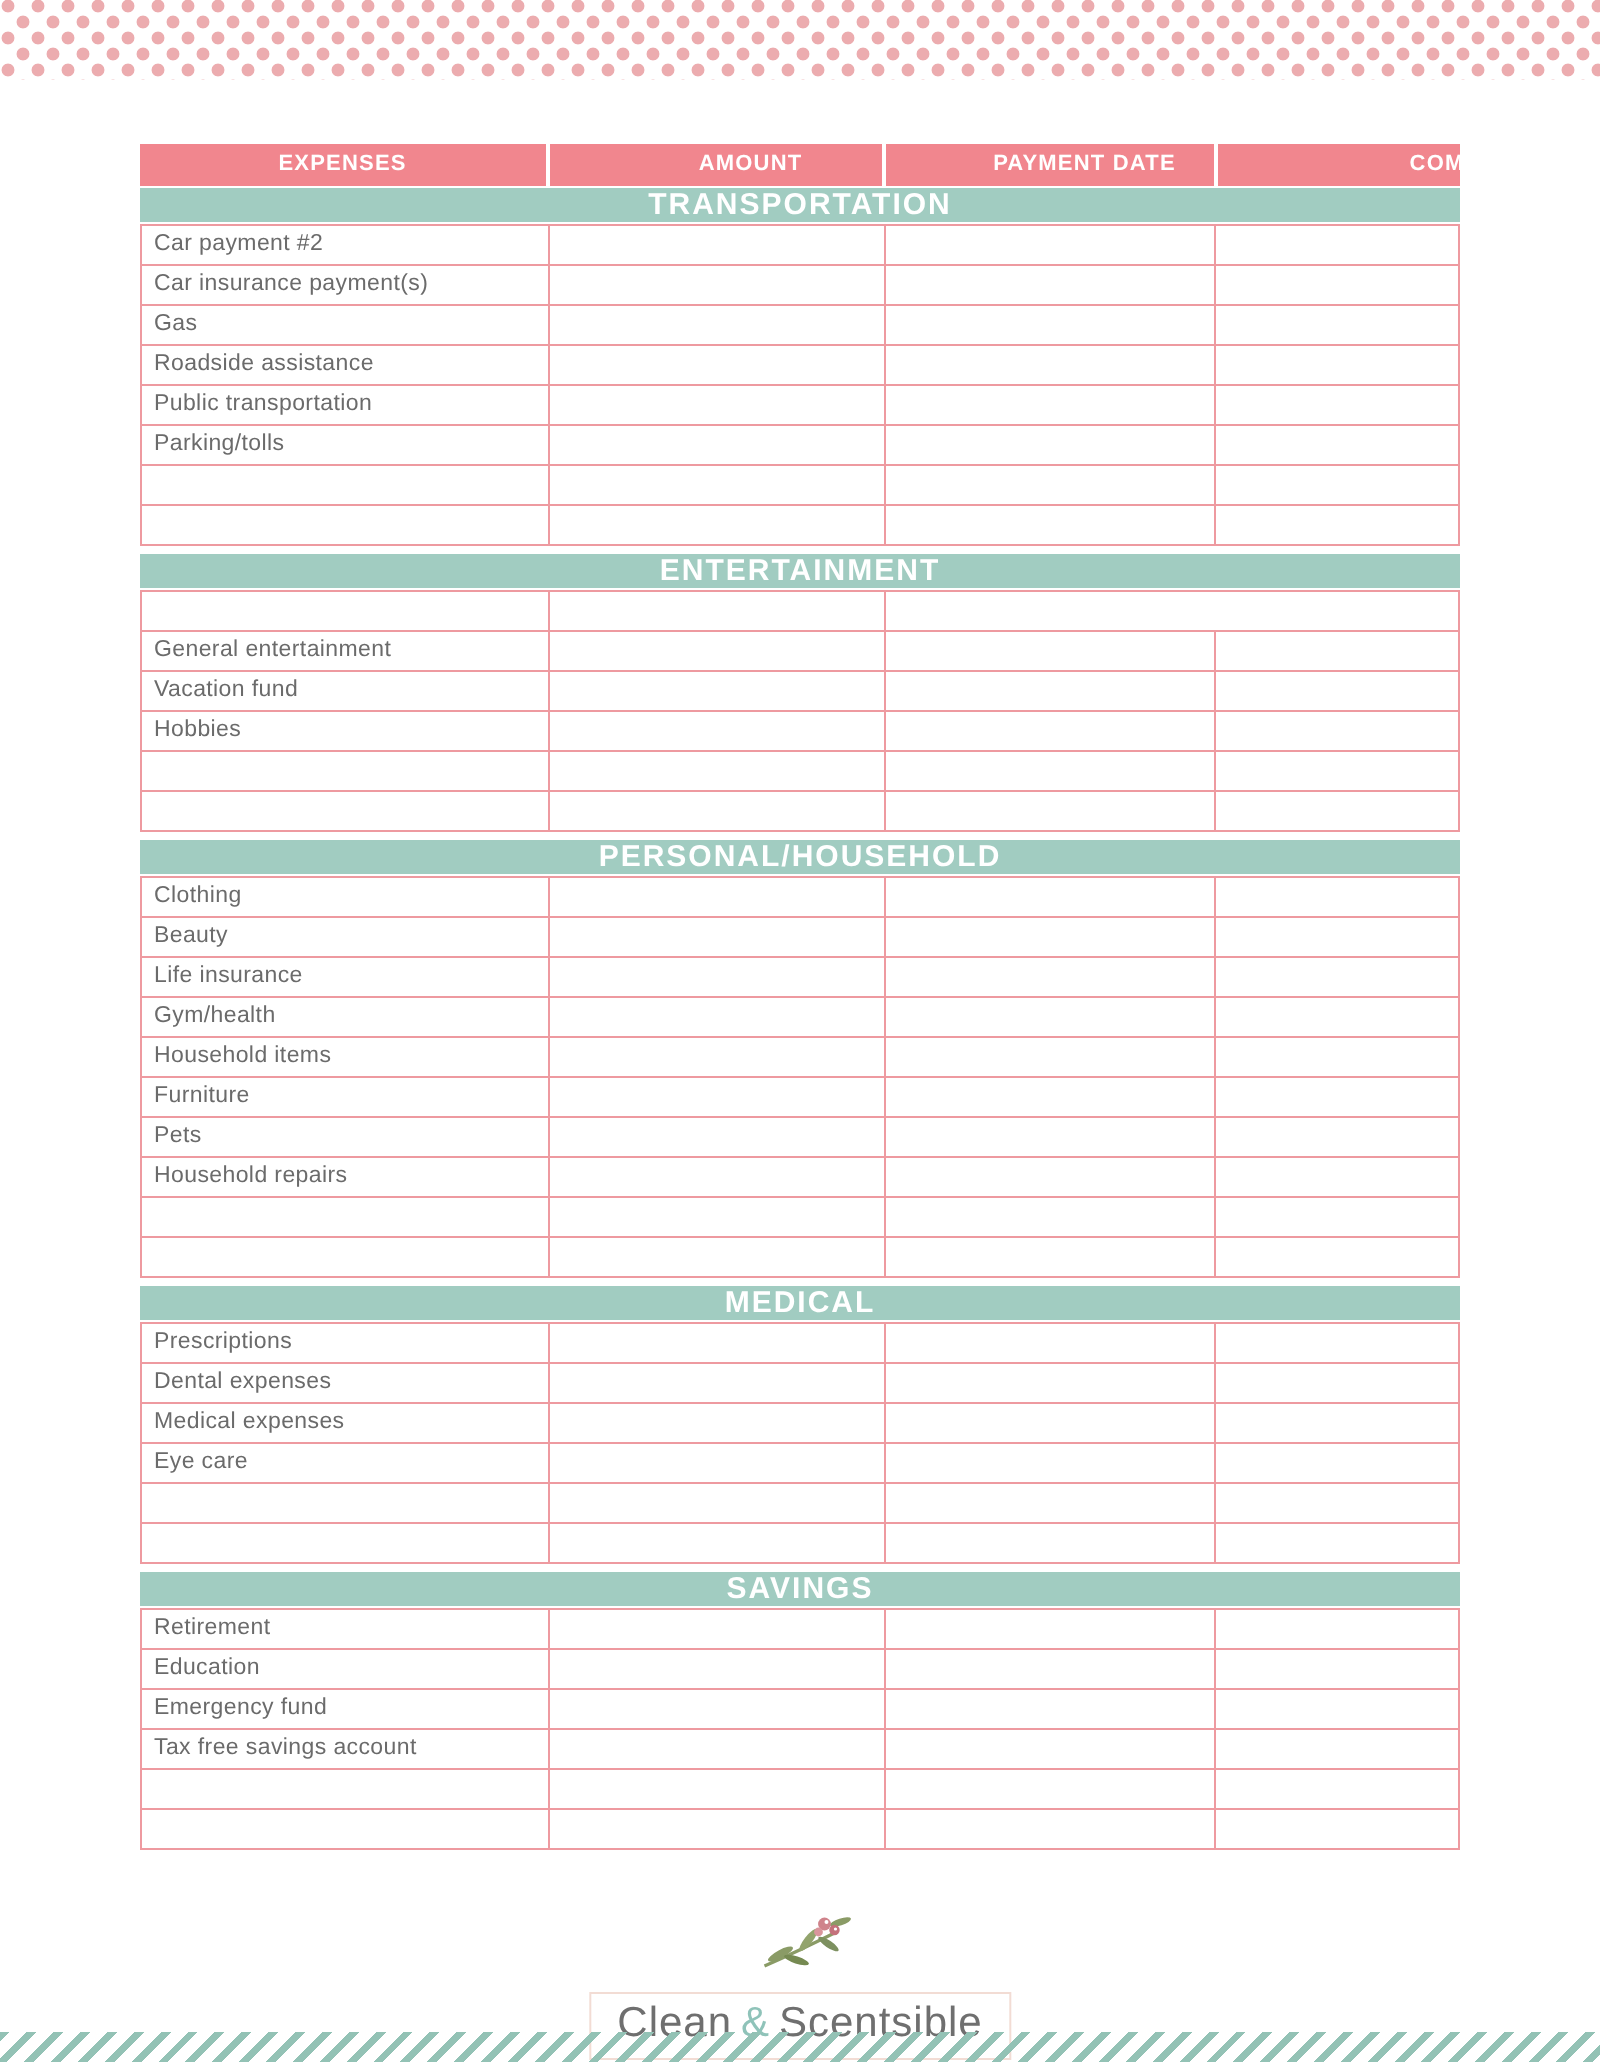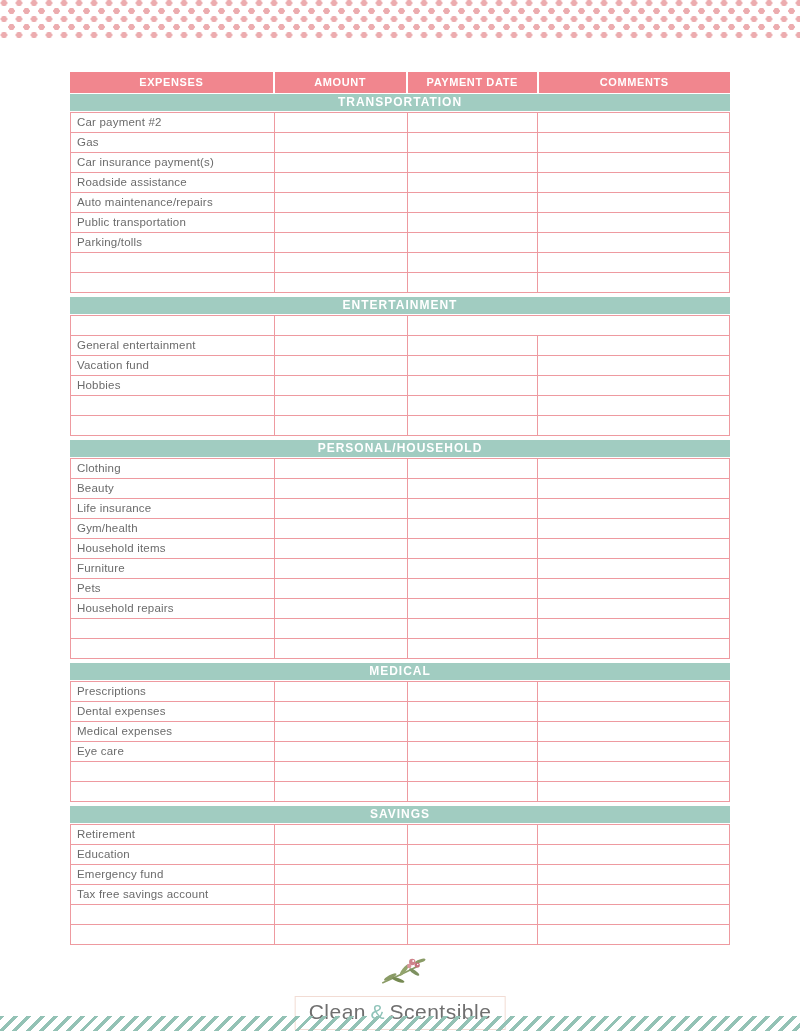--- a/index.html
+++ b/index.html
@@ -12,34 +12,34 @@
   .dots{
     position:absolute;top:0;left:0;right:0;height:40px;
     background-image:
       radial-gradient(circle,#ecacaf 3px,rgba(236,172,175,0) 3.4px),
       radial-gradient(circle,#ecacaf 3px,rgba(236,172,175,0) 3.4px);
     background-size:15px 16px,15px 16px;
     background-position:4px 3px,11.5px 11px;
   }
   
   .table-wrap{position:absolute;left:70px;top:72px;width:660px;}
-  .grid-row{display:grid;grid-template-columns:31% 20.2% 19.8% 29%;}
+  .grid-row{display:grid;grid-template-columns:31% 20.2% 19.8% 29%;gap:35px;}
   .header-row{
     background:#f1868e;height:21px;line-height:21px;
   }
   .header-cell{
     color:#ffffff;font-size:11px;font-weight:bold;letter-spacing:.6px;
     text-align:center;border-right:2px solid #ffffff;overflow:hidden;
   }
   .header-cell:last-child{border-right:none;}
   .section{margin-top:4px;}
   .section:first-of-type{margin-top:1px;}
   .section-title{
     background:#a1ccc1;height:17px;line-height:17px;text-align:center;
-    color:#ffffff;font-size:12px;font-weight:bold;letter-spacing:1px;
+    color:#ffffff;font-size:15px;font-weight:bold;letter-spacing:1px;
   }
   .rows{border:1.5px solid #ee9aa0;margin-top:1px;background:#fff;}
   .row{height:19px;border-bottom:1.5px solid #ee9aa0;}
   .row:last-child{border-bottom:none;}
   .cell{
     border-right:1.5px solid #ee9aa0;overflow:hidden;
     font-size:11.5px;color:#6b6b6b;letter-spacing:.2px;
     line-height:18px;padding-left:6px;box-sizing:border-box;
   }
   .cell:last-child{border-right:none;}
@@ -79,39 +79,33 @@
       <div class="section">
         <div class="section-title">TRANSPORTATION</div>
         <div class="rows">
           <div class="grid-row row">
             <div class="cell">Car payment #2</div>
             <div class="cell"></div>
             <div class="cell"></div>
             <div class="cell"></div>
           </div>
           <div class="grid-row row">
+            <div class="cell">Car insurance payment(s)</div>
+            <div class="cell"></div>
+            <div class="cell"></div>
+            <div class="cell"></div>
+          </div>
+          <div class="grid-row row">
             <div class="cell">Gas</div>
             <div class="cell"></div>
             <div class="cell"></div>
             <div class="cell"></div>
           </div>
           <div class="grid-row row">
-            <div class="cell">Car insurance payment(s)</div>
-            <div class="cell"></div>
-            <div class="cell"></div>
-            <div class="cell"></div>
-          </div>
-          <div class="grid-row row">
             <div class="cell">Roadside assistance</div>
-            <div class="cell"></div>
-            <div class="cell"></div>
-            <div class="cell"></div>
-          </div>
-          <div class="grid-row row">
-            <div class="cell">Auto maintenance/repairs</div>
             <div class="cell"></div>
             <div class="cell"></div>
             <div class="cell"></div>
           </div>
           <div class="grid-row row">
             <div class="cell">Public transportation</div>
             <div class="cell"></div>
             <div class="cell"></div>
             <div class="cell"></div>
           </div>

